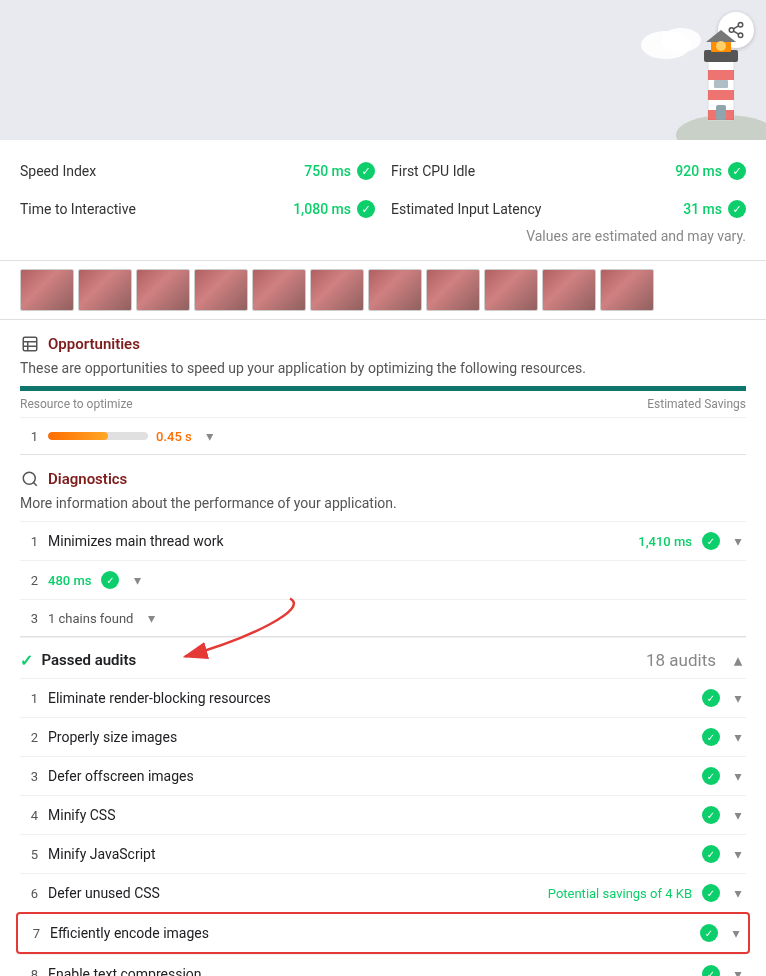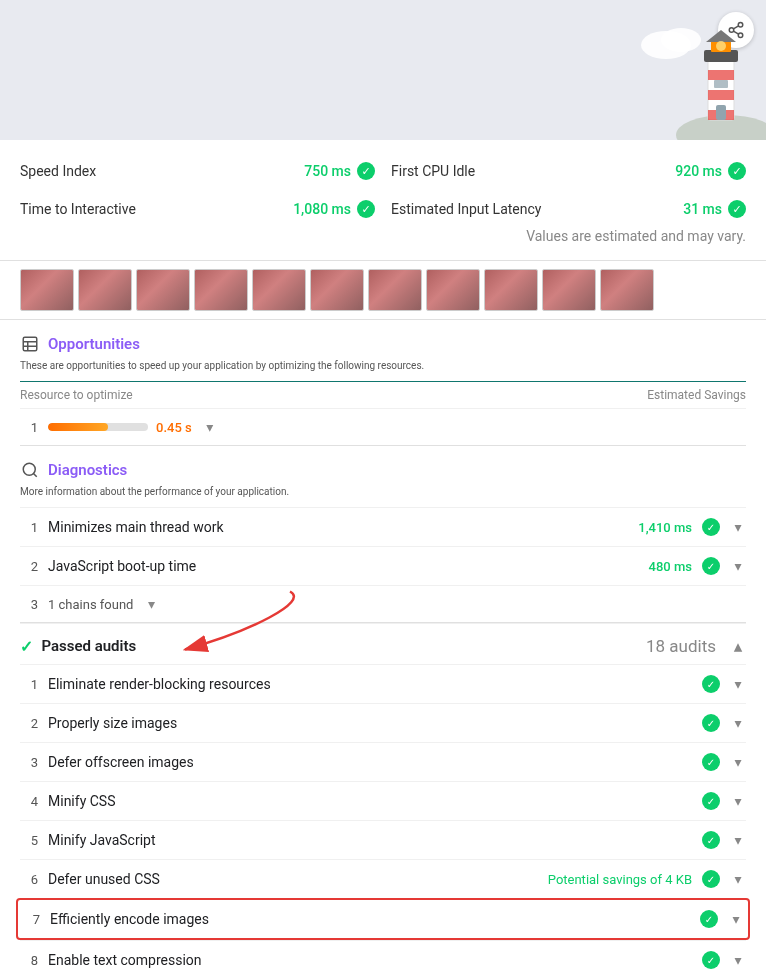--- a/index.html
+++ b/index.html
@@ -140,46 +140,46 @@
       padding: 0 20px;
     }
 
     .section-header {
       display: flex;
       align-items: center;
       gap: 8px;
       padding: 14px 0 6px 0;
       font-weight: 600;
       font-size: 15px;
-      color: #8b5cf6;
+      color: #7f1d1d;
     }
 
     .section-icon {
       width: 20px;
       height: 20px;
       display: flex;
       align-items: center;
       justify-content: center;
       color: #555;
     }
 
     .section-desc {
       color: #555;
-      font-size: 10px;
+      font-size: 14px;
       padding-bottom: 10px;
     }
 
     
     .table-header {
       display: flex;
       justify-content: space-between;
       color: #888;
       font-size: 12px;
       padding: 6px 0;
-      border-top: 1px solid #0f766e;
+      border-top: 5px solid #0f766e;
     }
 
     
     .audit-row {
       display: flex;
       align-items: center;
       padding: 10px 0;
       border-top: 1px solid #f0f0f0;
       gap: 10px;
     }
@@ -493,21 +493,20 @@
     <div class="audit-row">
       <span class="audit-num">1</span>
       <span class="audit-label">Minimizes main thread work</span>
       <span class="audit-value green">1,410 ms</span>
       <span class="check-circle-sm">✓</span>
       <span class="chevron-down">▾</span>
     </div>
 
     <div class="audit-row">
       <span class="audit-num">2</span>
-      <span class="audit-label">JavaScript boot-up time</span>
       <span class="audit-value green">480 ms</span>
       <span class="check-circle-sm">✓</span>
       <span class="chevron-down">▾</span>
     </div>
 
     <div class="audit-row">
       <span class="audit-num">3</span>
       <span class="audit-value">1 chains found</span>
       <span class="chevron-down">▾</span>
     </div>

